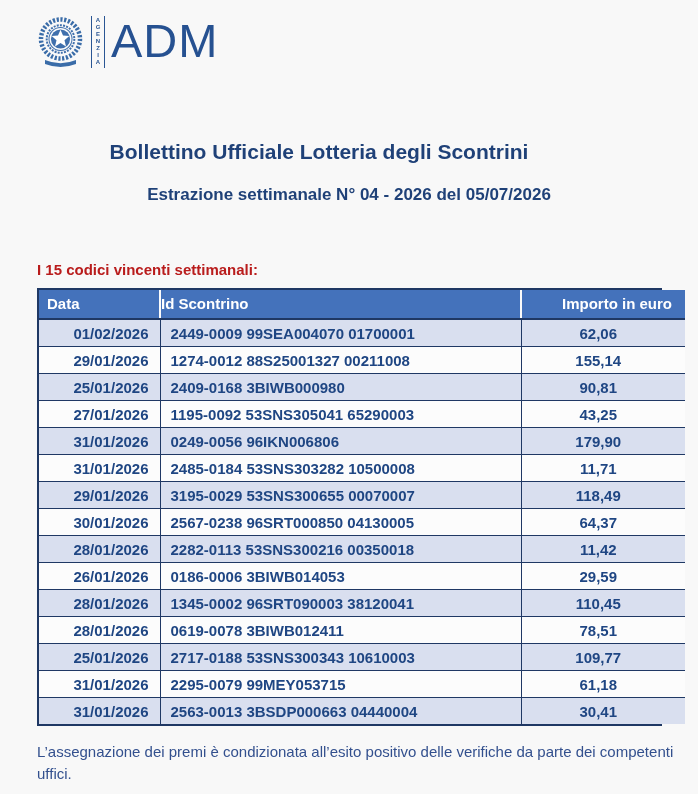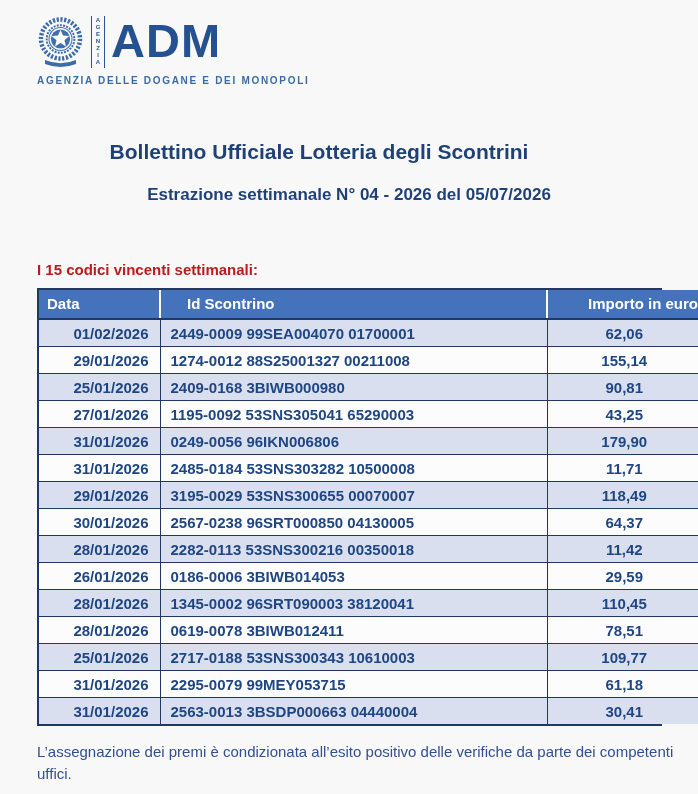--- a/index.html
+++ b/index.html
@@ -14,21 +14,21 @@
   .logo-row{display:flex;align-items:flex-start;}
   .emblem{width:47px;height:56px;display:block;}
   .agenzia-strip{
     height:50px;margin:2px 6px 0 7px;padding:1px 2px;
     border-left:1px solid #2a5694;border-right:1px solid #2a5694;
     writing-mode:vertical-lr;text-orientation:upright;
     font-size:6px;font-weight:bold;color:#2a5694;
     letter-spacing:1px;line-height:8px;user-select:none;
   }
   .adm-text{
-    font-size:47px;line-height:50px;font-weight:bold;
+    font-size:47px;line-height:50px;font-weight:normal;
     color:#265191;letter-spacing:1px;margin-top:2px;
   }
   .logo-sub{
     margin-top:5px;font-size:10px;font-weight:bold;
     letter-spacing:1.7px;color:#3a6ca8;white-space:nowrap;
   }
   
   .doc-title{
     position:absolute;top:140px;left:0;width:638px;text-align:center;
     font-size:21px;font-weight:bold;color:#1f4178;
@@ -62,21 +62,21 @@
   }
   td:first-child{border-left:none;}
   td:last-child{border-right:none;}
   tbody tr:last-child td{border-bottom:none;}
   tbody tr:nth-child(odd) td{background:#d9dfef;}
   tbody tr:nth-child(even) td{background:#fcfcfc;}
   .col-data{width:112px;}
   .col-id{width:359px;}
   .col-importo{width:150px;}
   th.col-data{text-align:left;padding-left:8px;}
-  th.col-id{text-align:left;padding-left:26px;}
+  th.col-id{text-align:left;padding-left:0;}
   th.col-importo{text-align:right;padding-right:13px;}
   td.col-data{text-align:right;padding-right:11px;}
   td.col-id{text-align:left;padding-left:10px;}
   td.col-importo{text-align:center;padding-right:10px;}
   
   .footer-note{
     position:absolute;left:37px;top:741px;width:648px;
     font-size:15px;line-height:22px;color:#33508e;
   }
 </style>
@@ -94,21 +94,20 @@
       <circle cx="23.5" cy="25" r="12" fill="#3f6fac"></circle>
       <circle cx="23.5" cy="25" r="11" fill="#fbfbfb"></circle>
       <circle cx="23.5" cy="25" r="9.6" fill="#3f6fac"></circle>
       <polygon fill="#ffffff" points="23.5,15.8 26,21.6 32.3,22.1 27.5,26.2 29,32.4 23.5,29 18,32.4 19.5,26.2 14.7,22.1 21,21.6"></polygon>
 
       <path d="M8 46 Q23.5 52.5 39 46 L39 50 Q23.5 56 8 50 Z" fill="#3a6ca8"></path>
     </svg>
     <div class="agenzia-strip">AGENZIA</div>
     <div class="adm-text">ADM</div>
   </div>
-  <div class="logo-sub">AGENZIA DELLE DOGANE E DEI MONOPOLI</div>
 </div>
 
 <div class="doc-title">Bollettino Ufficiale Lotteria degli Scontrini</div>
 <div class="doc-subtitle">Estrazione settimanale N° 04 - 2026 del 05/07/2026</div>
 
 <div class="table-caption">I 15 codici vincenti settimanali:</div>
 
 <div class="table-wrap">
   <table>
     <thead>

